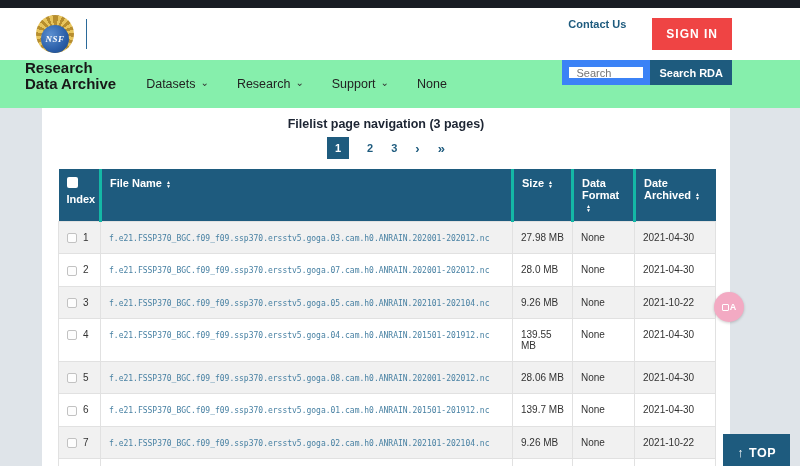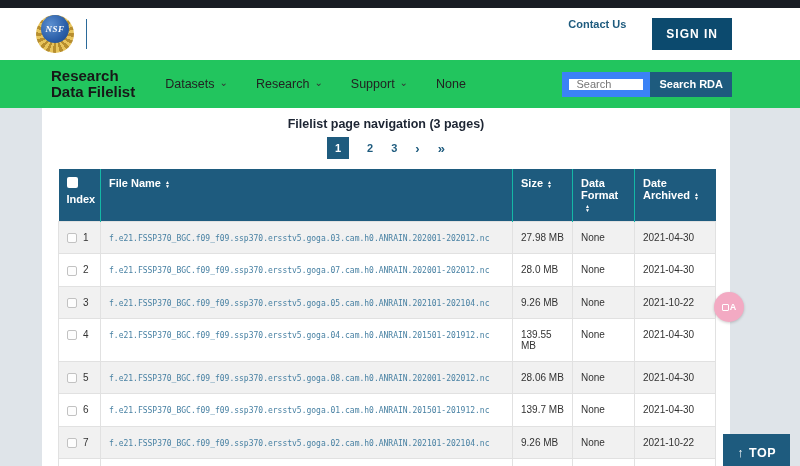--- a/index.html
+++ b/index.html
@@ -15,50 +15,50 @@
   
   .site-header {
     height:52px; background:#ffffff;
     display:flex; align-items:center; justify-content:space-between;
     padding:0 68px 0 36px;
   }
   .logos { display:flex; align-items:center; gap:12px; }
   .nsf-logo {
     width:38px; height:38px; border-radius:50%;
     background:repeating-conic-gradient(#b78e2e 0 11deg, #e7c45d 11deg 22deg);
-    display:flex; align-items:flex-start; justify-content:center;
+    display:flex; align-items:flex-end; justify-content:center;
     flex:none;
   }
   .nsf-inner {
     width:28px; height:28px; border-radius:50%;
     background:radial-gradient(circle at 35% 35%, #5b8fd0, #2a5ea8 60%, #1d4680);
     color:#fff; font-size:9px; font-style:italic; font-weight:bold;
     font-family:"Liberation Serif", serif;
     display:flex; align-items:center; justify-content:center;
     letter-spacing:.5px;
   }
   .logo-divider { width:1px; height:30px; background:#2b6a9a; }
   .ncar-logo { display:flex; flex-direction:column; }
   .ncar-row { display:flex; align-items:center; gap:4px; }
   .ncar-mark { width:24px; height:22px; flex:none; display:block; }
   .ncar-text { color:#232f66; font-weight:bold; font-size:16px; letter-spacing:.5px; }
   .ncar-sub { font-size:4.5px; color:#c08631; letter-spacing:1.6px; margin-top:1px; margin-left:28px; text-transform:uppercase; }
   .header-right { display:flex; align-items:flex-start; gap:26px; }
   .contact-link { color:#1e5b7e; font-size:11px; font-weight:bold; text-decoration:none; cursor:pointer; }
   .signin-btn {
-    background:#0c4a6e; color:#fff; border:none; cursor:pointer;
+    background:#ef4444; color:#fff; border:none; cursor:pointer;
     font-size:12px; font-weight:bold; letter-spacing:1px;
     padding:9px 14px; font-family:inherit;
   }
 
   
   .navbar {
-    height:48px; background:#22c55e;
-    display:flex; align-items:center;
-    padding:0 68px 0 51px; gap:30px;
+    height:48px; background:#86efac;
+    display:flex; 
+    padding:0 68px 0 25px; gap:30px;
   }
   .brand { font-size:15px; font-weight:bold; color:#181818; line-height:1.08; cursor:pointer; flex:none; }
   .menu { display:flex; gap:28px; align-items:center; }
   .menu-item { font-size:12.5px; color:#222; cursor:pointer; display:flex; align-items:center; gap:5px; white-space:nowrap; }
   .menu-item .chev { font-size:10px; color:#333; line-height:1; transform:translateY(-1px); }
   .search-group { margin-left:auto; display:flex; align-items:stretch; }
   .search-input {
     width:88px; height:25px; border:7px solid #3b82f6; background:#fff;
     font-size:11px; padding:0 7px; font-family:inherit; color:#444; outline:none;
   }
@@ -81,21 +81,21 @@
   }
   .page-link.chev { font-size:13px; }
 
   
   table { border-collapse:collapse; margin:10px 0 0 16px; width:657px; table-layout:fixed; }
   col.c-index { width:42px; } col.c-name { width:412px; }
   col.c-size { width:60px; } col.c-format { width:62px; } col.c-date { width:81px; }
   thead th {
     background:#1e5b7e; color:#fff; text-align:left; vertical-align:top;
     font-size:11px; font-weight:bold; padding:8px 8px;
-    border-right:1px solid #14b8a6; cursor:pointer;
+    border-right:3px solid #14b8a6; cursor:pointer;
   }
   thead th:last-child { border-right:none; }
   .sort { display:inline-flex; flex-direction:column; vertical-align:middle; margin-left:4px; }
   .sort span { font-size:5px; line-height:4.5px; color:#fff; }
   .hdr-checkbox {
     display:block; width:11px; height:11px; background:#fff; border-radius:2px;
     margin-bottom:5px; cursor:pointer;
   }
   tbody td {
     border:1px solid #e1e1e1; padding:10px 8px; font-size:10px; color:#333;
@@ -147,21 +147,21 @@
   </div>
   <div class="header-right">
     <a class="contact-link">Contact Us</a>
     <button class="signin-btn">SIGN IN</button>
   </div>
 </header>
 
 <nav class="navbar">
   <div class="brand">
     <div>Research</div>
-    <div>Data Filelist</div>
+    <div>Data Archive</div>
   </div>
   <div class="menu">
     <div class="menu-item">
       <span>Datasets</span>
       <span class="chev">⌄</span>
     </div>
     <div class="menu-item">
       <span>Research</span>
       <span class="chev">⌄</span>
     </div>

